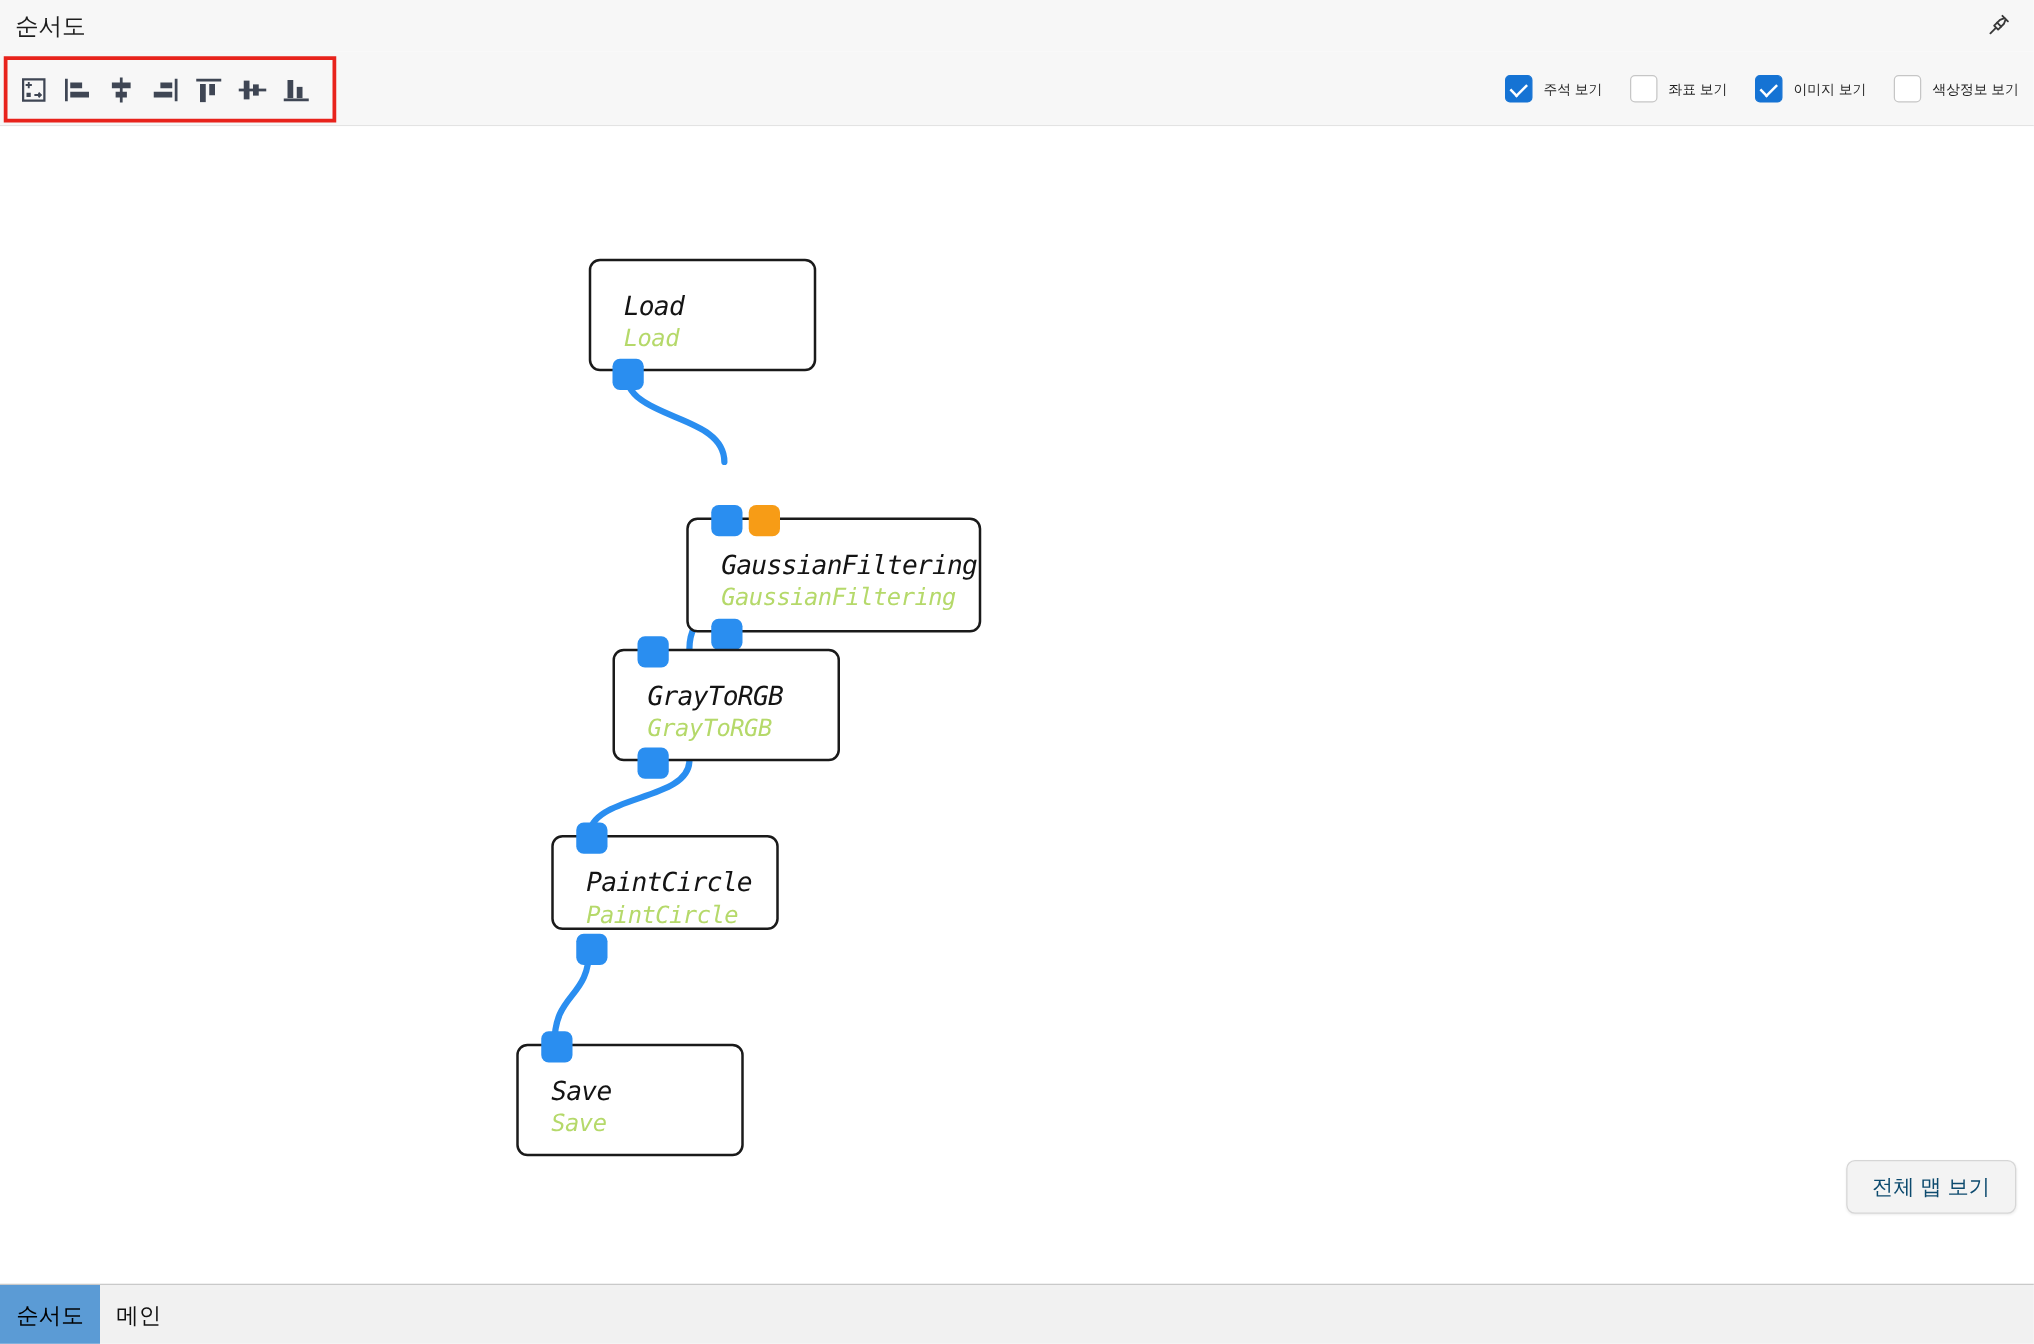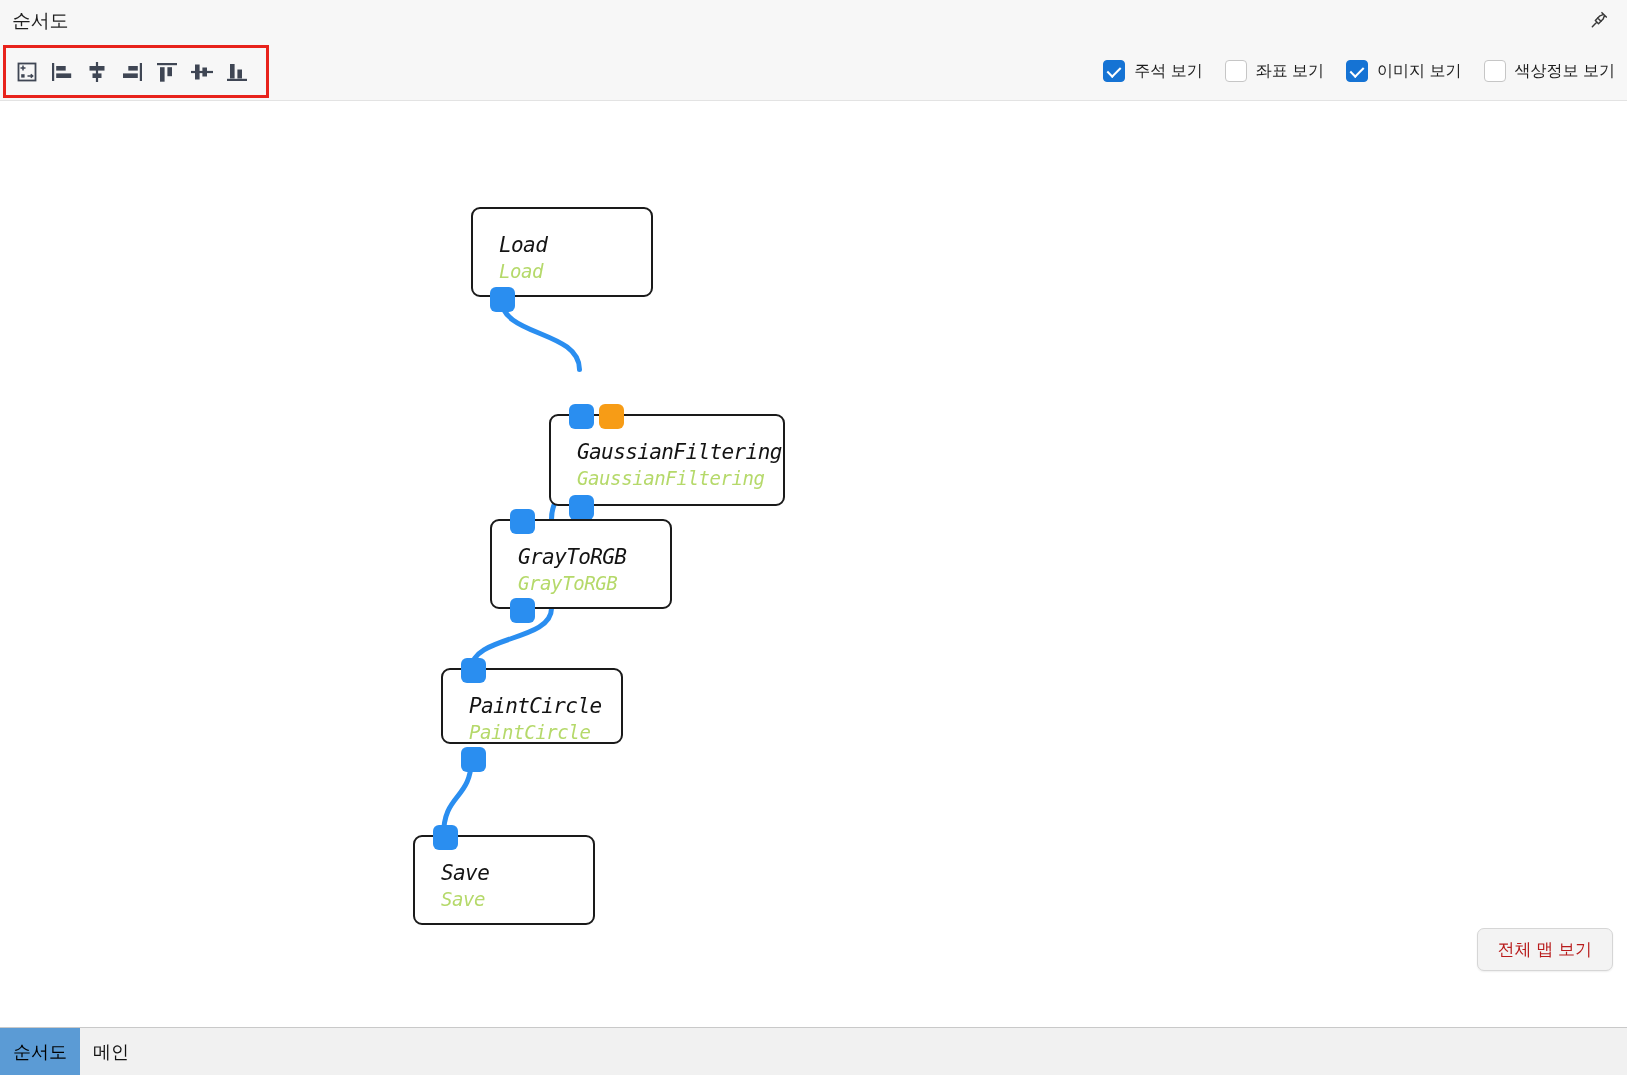--- a/index.html
+++ b/index.html
@@ -105,21 +105,21 @@
   }
   .check-box.on::after {
     content: "";
     display: block;
     width: 6px; height: 11px;
     border: solid #ffffff;
     border-width: 0 2.4px 2.4px 0;
     transform: translateY(-1px) rotate(45deg);
   }
   .check-label {
-    font-size: 16px;
+    font-size: 11px;
     color: #1d1d1d;
     white-space: nowrap;
   }
 
   
   #canvas {
     position: absolute;
     left: 0; top: 101px;
     width: 1627px; height: 888px;
     background: #ffffff;
@@ -171,21 +171,21 @@
 
   
   #overview-btn {
     position: absolute;
     right: 14px; bottom: 18px;
     padding: 9px 20px;
     background: #f3f3f3;
     border: 1px solid #d6d6d6;
     border-radius: 7px;
     font-size: 17px;
-    color: #b91c1c;
+    color: #0c4a6e;
     cursor: pointer;
     white-space: nowrap;
     box-shadow: 0 1px 2px rgba(0,0,0,0.07);
   }
 
   
   #tab-bar {
     position: absolute;
     left: 0; bottom: 0;
     width: 1627px; height: 47px;

